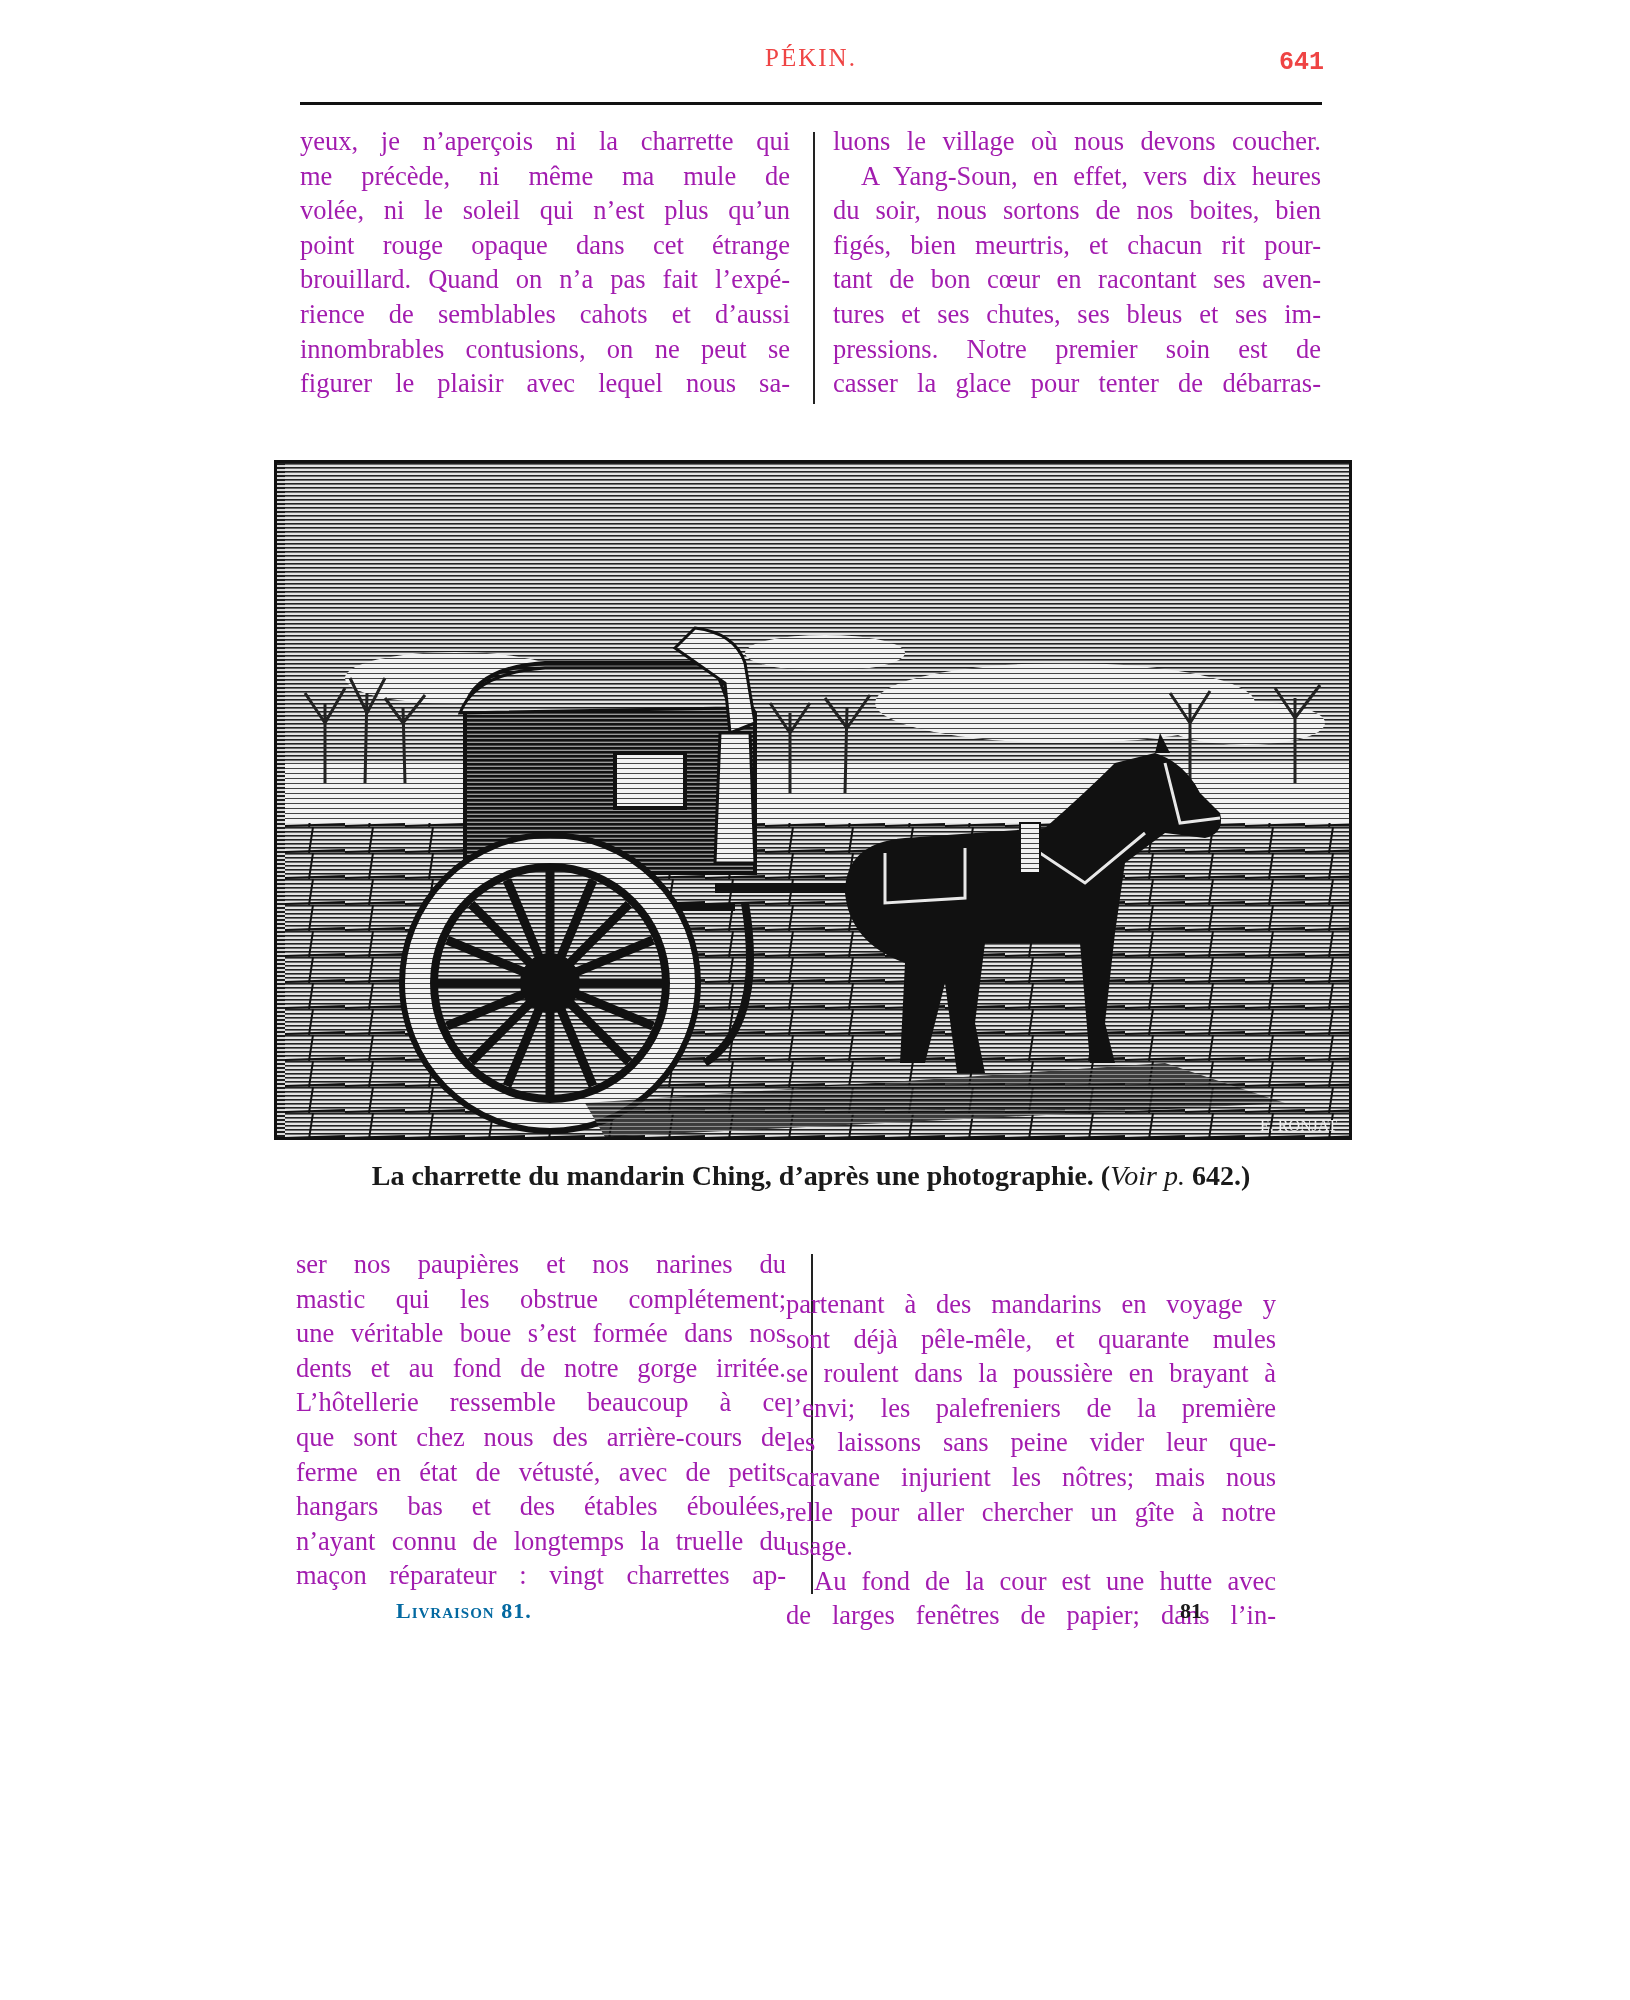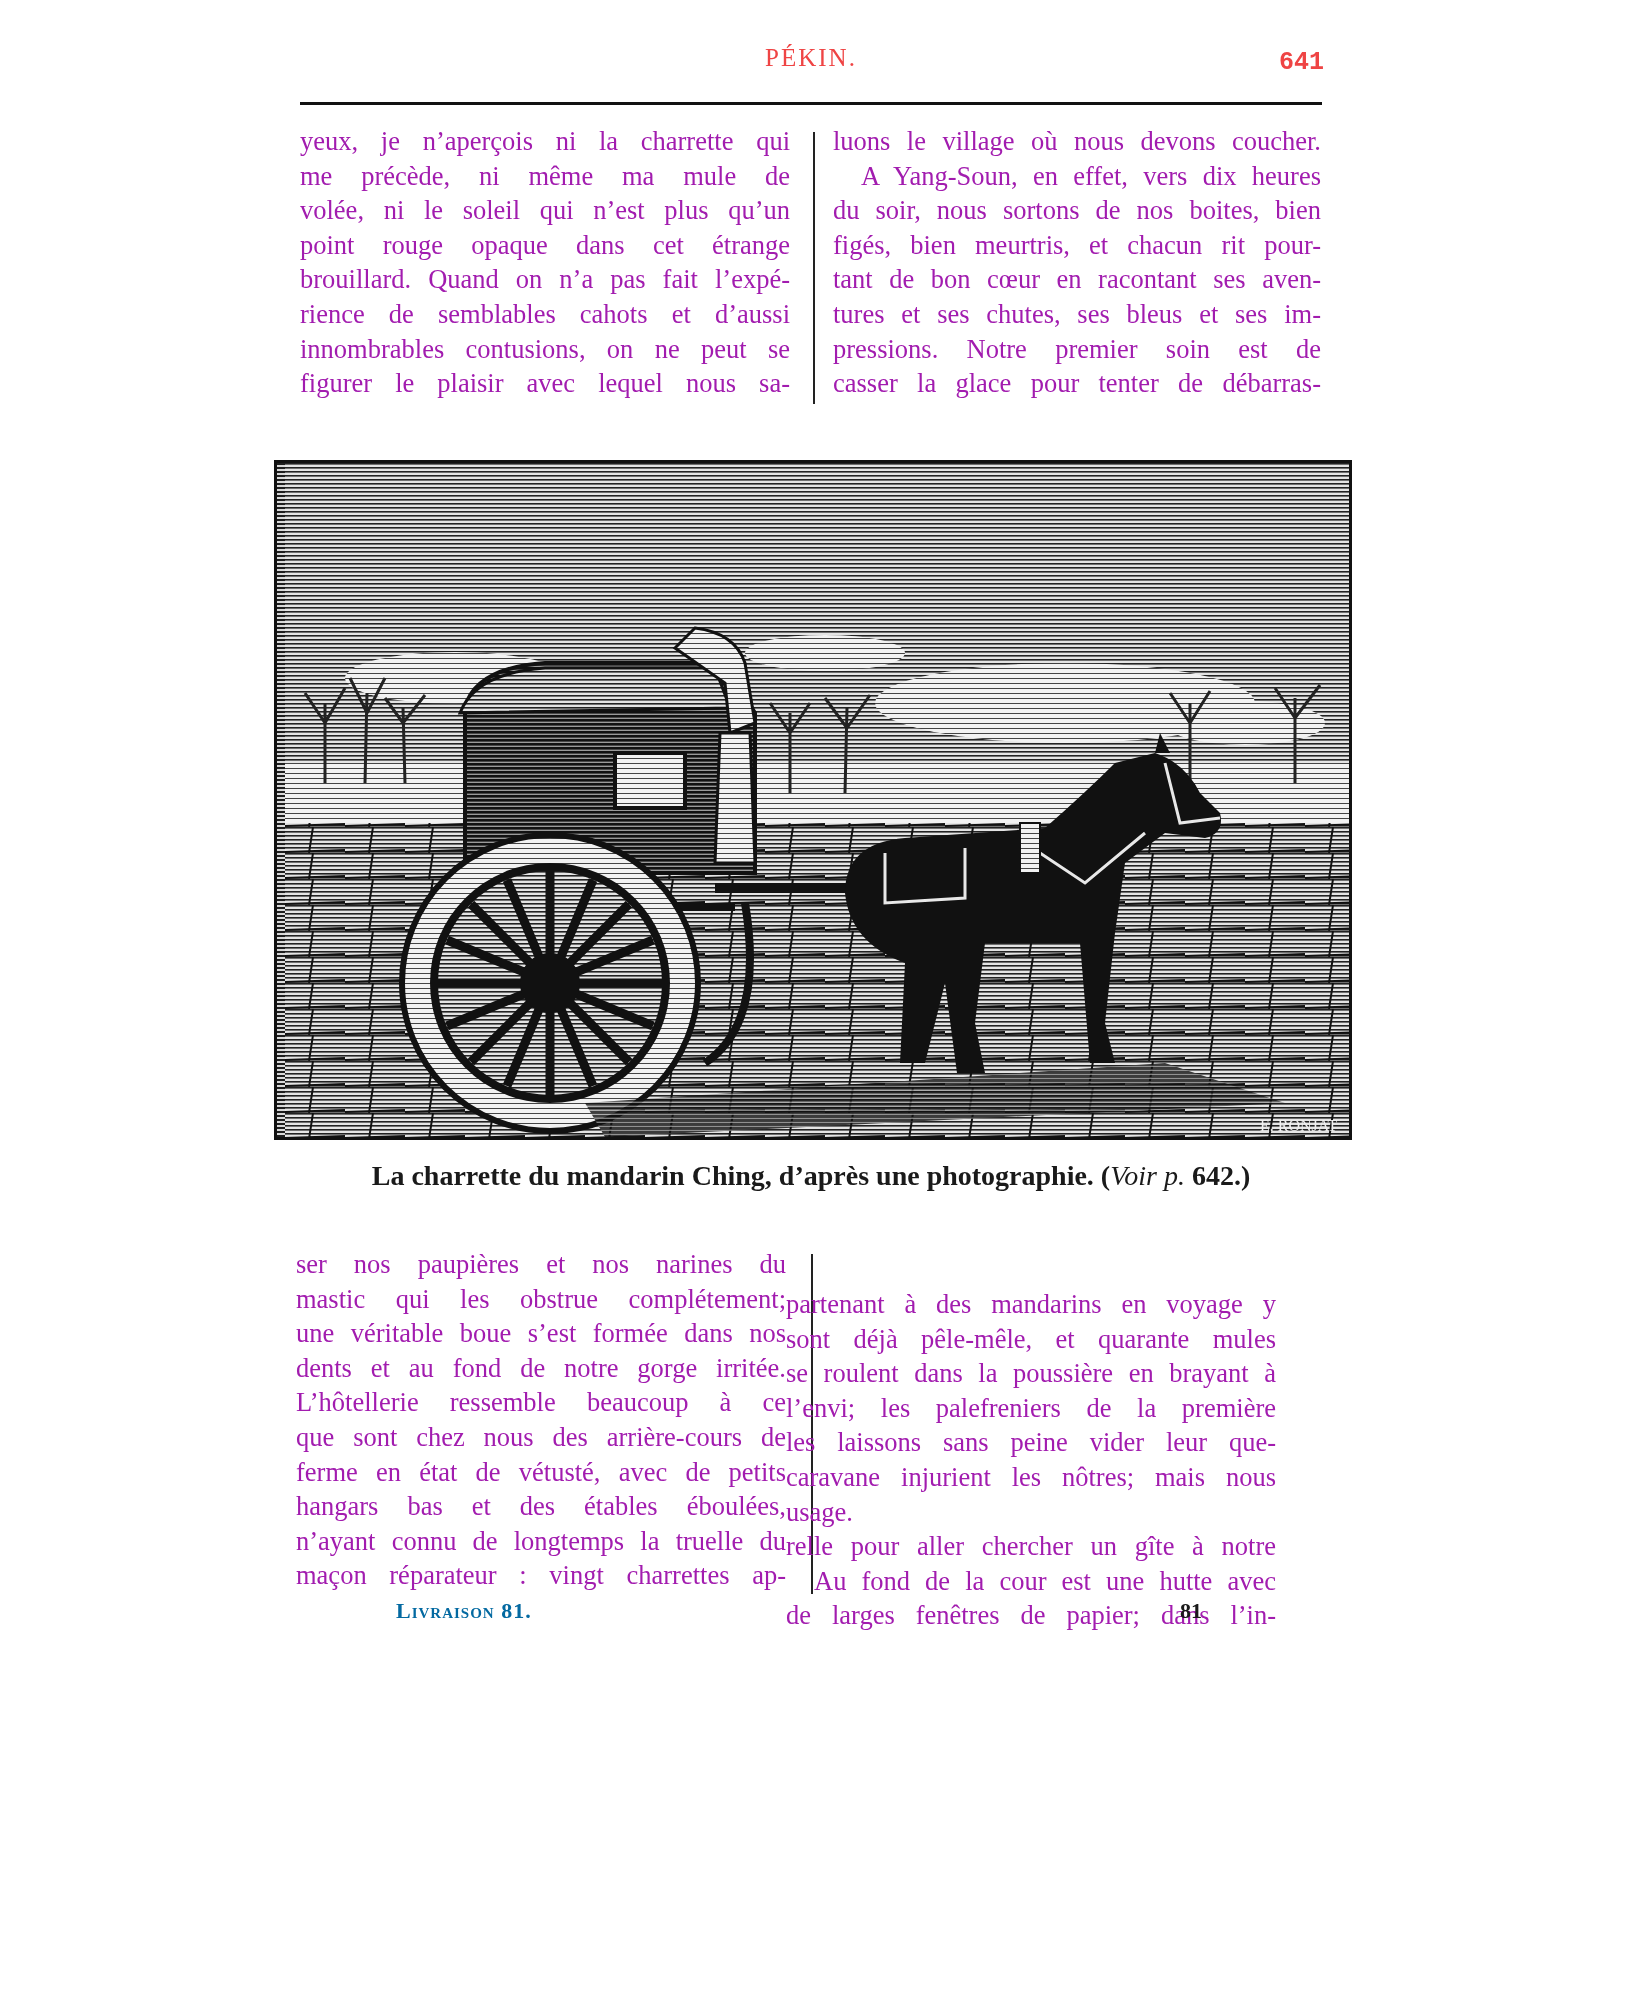--- a/index.html
+++ b/index.html
@@ -279,21 +279,21 @@
     <span class="line">maçon réparateur : vingt charrettes ap-</span>
   </div>
   <div class="col-divider divider-bot"></div>
   <div class="col col-bot-right">
     <span class="line">partenant à des mandarins en voyage y</span>
     <span class="line">sont déjà pêle-mêle, et quarante mules</span>
     <span class="line">se roulent dans la poussière en brayant à</span>
     <span class="line">l’envi; les palefreniers de la première</span>
     <span class="line">les laissons sans peine vider leur que-</span>
     <span class="line">caravane injurient les nôtres; mais nous</span>
+    <span class="line">relle pour aller chercher un gîte à notre</span>
     <span class="line last">usage.</span>
-    <span class="line">relle pour aller chercher un gîte à notre</span>
     <span class="line indent">Au fond de la cour est une hutte avec</span>
     <span class="line">de larges fenêtres de papier; dans l’in-</span>
   </div>
 
   <div class="footer-livraison">Livraison 81.</div>
   <div class="footer-signature">81</div>
 </div>
 
 </body></html>

